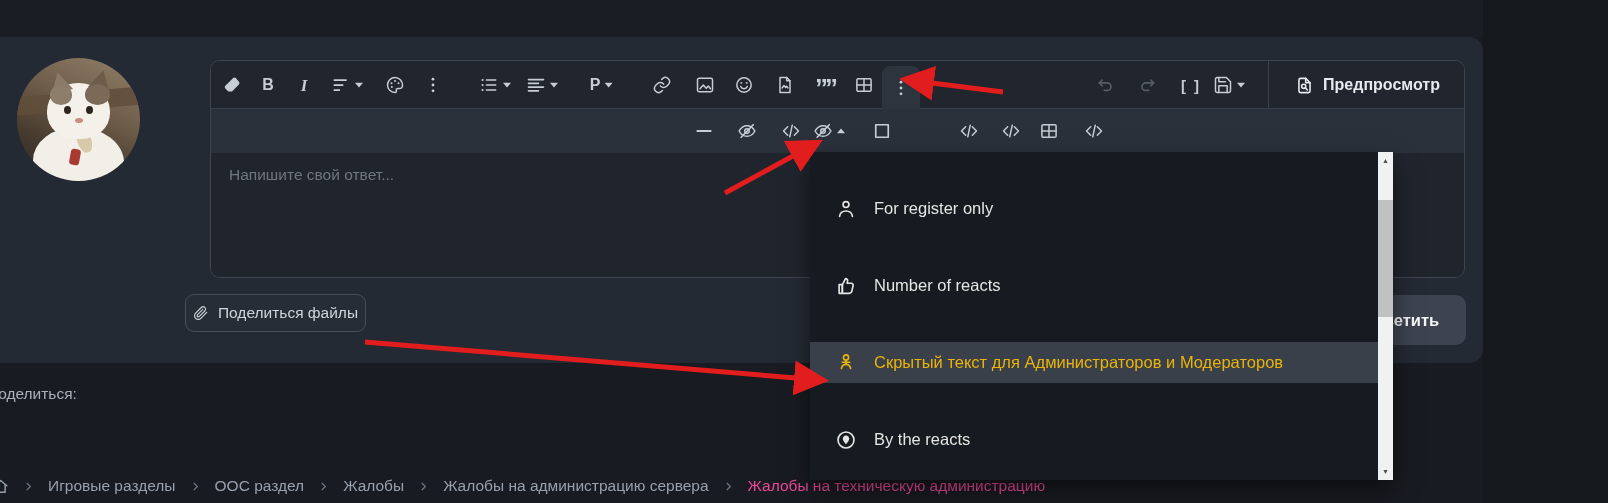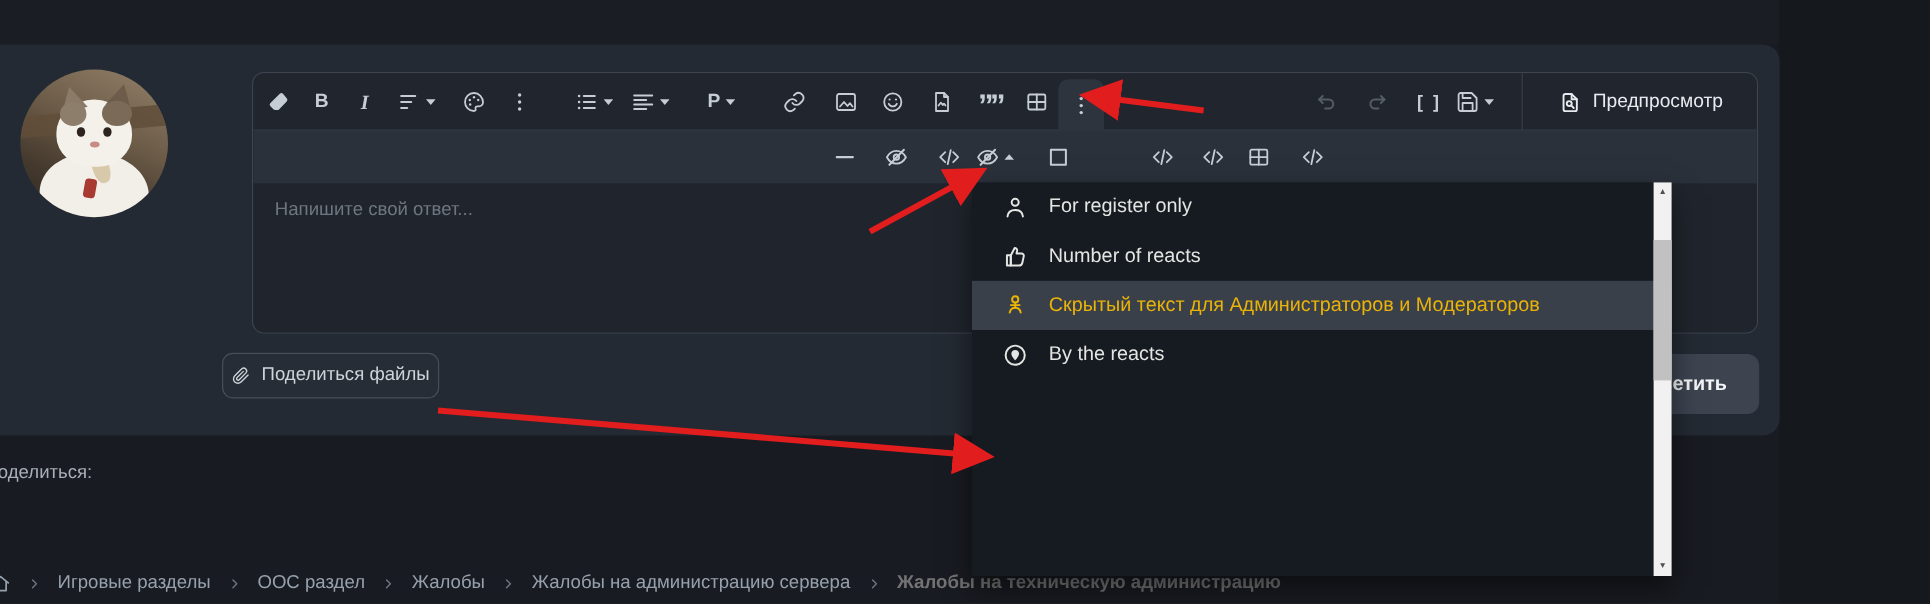--- a/index.html
+++ b/index.html
@@ -41,40 +41,40 @@
   .ic{display:flex;}
   .tbtn .ic svg{width:20px;height:20px;display:block;}
   .caret{display:flex;color:inherit;}
   .tg{font-weight:700;font-size:16px;line-height:1;}
   .tg.i{font-style:italic;font-family:"Liberation Serif","DejaVu Serif",serif;font-size:17px;}
   .tg.bb{font-size:15px;letter-spacing:2px;}
   .tg.q{font-size:26px;letter-spacing:-3px;height:16px;line-height:.85;}
 
   .tdivider{position:absolute;left:1057px;top:0;width:1px;height:48px;background:#383f4a;}
   .preview{position:absolute;left:1058px;top:0;width:197px;height:48px;display:flex;align-items:center;justify-content:center;gap:9px;
-           background:transparent;border:none;color:#e7eaee;font-weight:400;font-size:16px;cursor:pointer;font-family:inherit;}
+           background:transparent;border:none;color:#e7eaee;font-weight:700;font-size:16px;cursor:pointer;font-family:inherit;}
   .preview .ic svg{width:19px;height:19px;}
 
   .attach{position:absolute;left:185px;top:294px;width:181px;height:38px;border:1px solid #454e59;border-radius:9px;background:rgba(255,255,255,0.015);
           color:#ced4da;font-size:15.5px;display:flex;align-items:center;justify-content:center;gap:9px;cursor:pointer;font-family:inherit;}
   .attach .ic svg{width:16px;height:16px;}
   .reply{position:absolute;left:1336px;top:295px;width:130px;height:50px;background:#3d4450;border:none;border-radius:10px;
          color:#f3f5f7;font-weight:700;font-size:16.5px;z-index:5;cursor:pointer;font-family:inherit;}
 
   .share{position:absolute;left:-13px;top:385px;color:#a9b0b8;font-size:15.5px;}
 
   .crumbs{position:absolute;left:-8px;top:477px;display:flex;align-items:center;font-size:15.5px;color:#97a1ad;white-space:nowrap;}
   .crumbs .home svg{width:17px;height:17px;display:block;}
   .csep{margin:0 14px;color:#6d7682;display:flex;}
   .crumb{color:#97a1ad;text-decoration:none;cursor:pointer;}
-  .ccur{font-weight:700;color:#737373;}
+  .ccur{font-weight:400;color:#ec4899;}
 
   
   .menu{position:absolute;left:810px;top:152px;width:583px;height:328px;background:#161a21;z-index:30;box-shadow:0 10px 22px rgba(0,0,0,.5);}
-  .mi{height:41px;display:flex;align-items:center;padding-left:25px;gap:17px;color:#e3e6e2;font-size:16.5px;cursor:pointer;box-sizing:border-box;}
+  .mi{height:41px;display:flex;align-items:center;padding-left:25px;gap:17px;color:#e3e6e2;font-size:16.5px;cursor:pointer;box-sizing:border-box;margin-top:36px;}
   .mi.hl{background:#3a4049;color:#eab308;}
   .mi .ic svg{width:22px;height:22px;display:block;}
   .sb{position:absolute;right:0;top:0;width:15px;height:100%;background:#f1f1f1;}
   .sb-up,.sb-down{position:absolute;left:0;width:15px;height:17px;display:flex;align-items:center;justify-content:center;color:#505050;font-size:7px;cursor:pointer;}
   .sb-up{top:0;}.sb-down{bottom:0;}
   .sb-thumb{position:absolute;left:0;top:48px;width:15px;height:117px;background:#c1c1c1;cursor:pointer;}
 
   .arrows{position:absolute;left:0;top:0;width:1608px;height:503px;z-index:60;pointer-events:none;}
 </style>
 </head>

